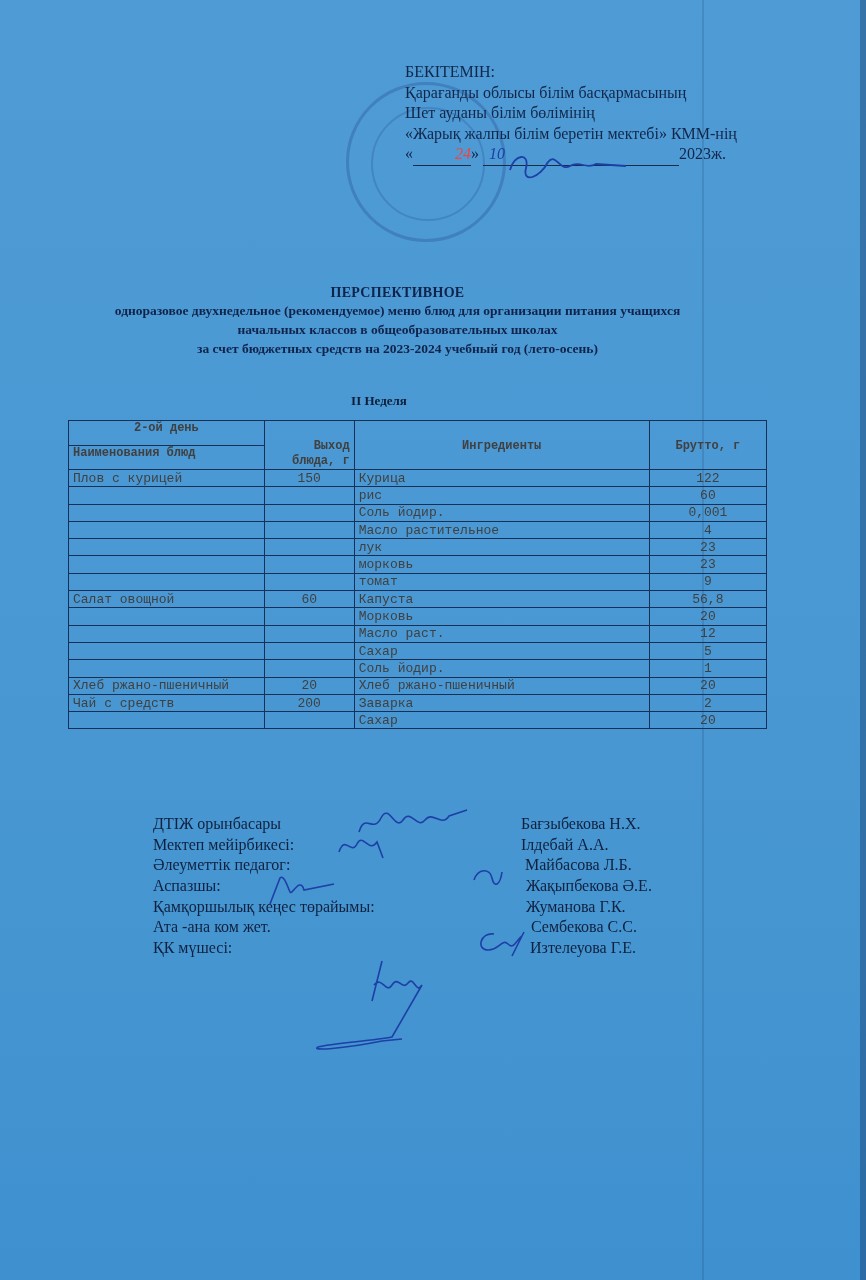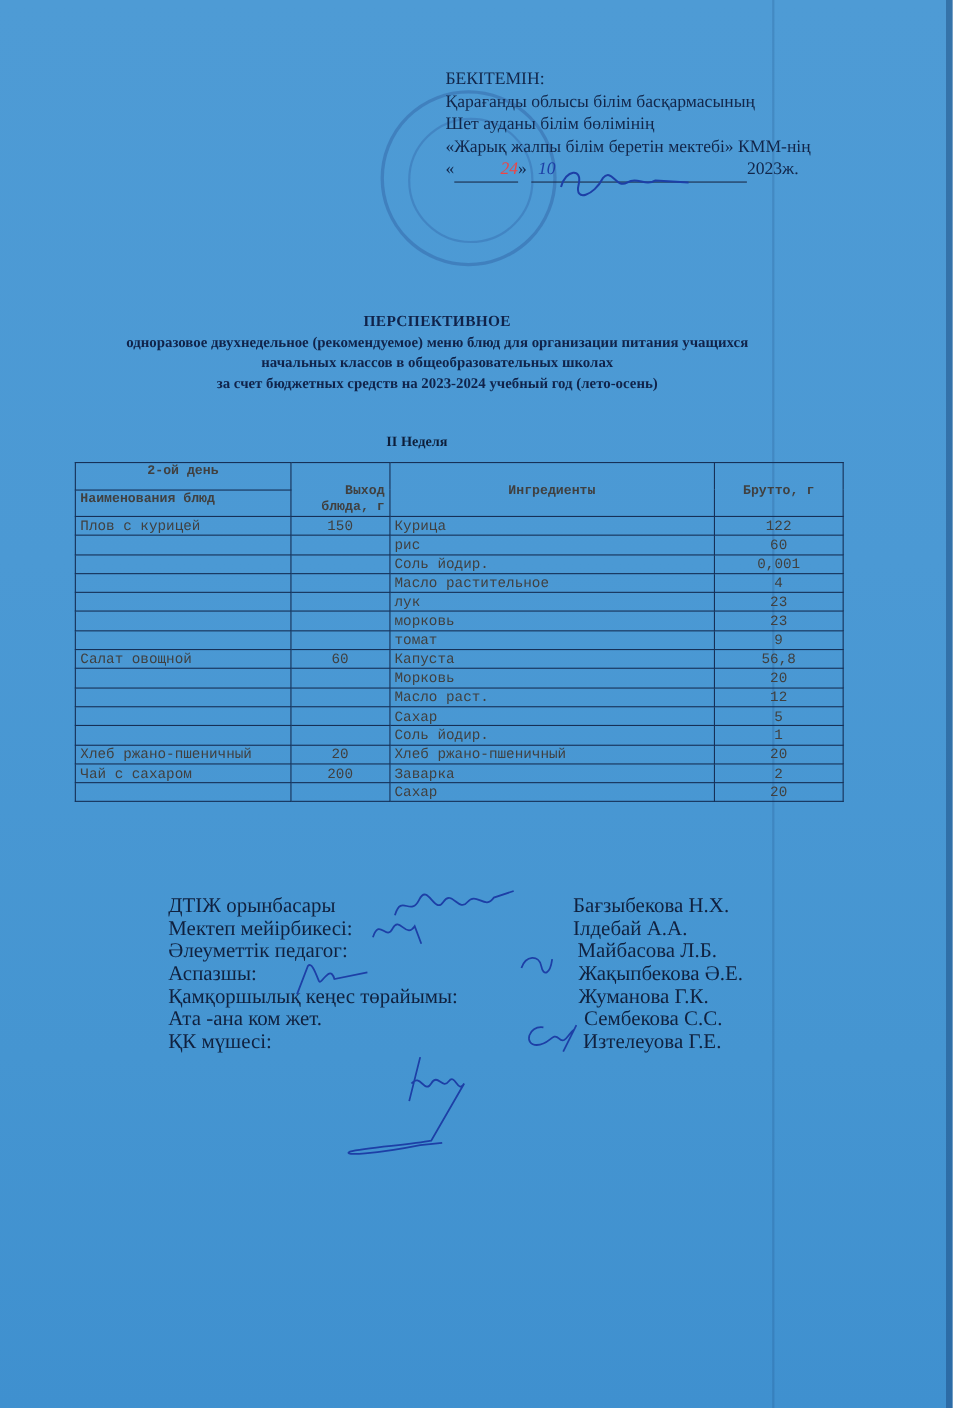--- a/index.html
+++ b/index.html
@@ -31,21 +31,21 @@
   
   table.menu { position: absolute; left: 68px; top: 420px; border-collapse: collapse; width: 699px;
                font-family: Liberation Mono, monospace; font-size: 13px; color: #404040; }
   table.menu td, table.menu th { border: 1.3px solid #163057; padding: 0 4px; height: 16.3px; line-height: 15px; }
   .c1 { width: 187px; } .c2 { width: 86px; } .c3 { width: 282px; } .c4 { width: 112px; }
   .center { text-align: center; }
   .hdr td { vertical-align: top; font-weight: bold; font-size: 12px; }
   .hdr-tall td { height: 50px; }
 
   
-  .signers { position: absolute; left: 153px; top: 814px; font-size: 19px; line-height: 20.7px; color: #10213f; }
+  .signers { position: absolute; left: 153px; top: 814px; font-size: 16px; line-height: 20.7px; color: #10213f; }
   .signers .row { position: relative; height: 20.7px; white-space: nowrap; }
   .signers .name { position: absolute; left: 368px; }
 </style>
 </head>
 <body>
 
 <div class="fold"></div>
 <div class="right-edge"></div>
 
 <div class="stamp"></div>
@@ -164,21 +164,21 @@
         <td>Соль йодир.</td>
         <td class="center">1</td>
       </tr>
       <tr>
         <td>Хлеб ржано-пшеничный</td>
         <td class="center">20</td>
         <td>Хлеб ржано-пшеничный</td>
         <td class="center">20</td>
       </tr>
       <tr>
-        <td>Чай с сахаром</td>
+        <td>Чай с средств</td>
         <td class="center">200</td>
         <td>Заварка</td>
         <td class="center">2</td>
       </tr>
       <tr>
         <td></td>
         <td class="center"></td>
         <td>Сахар</td>
         <td class="center">20</td>
       </tr>

